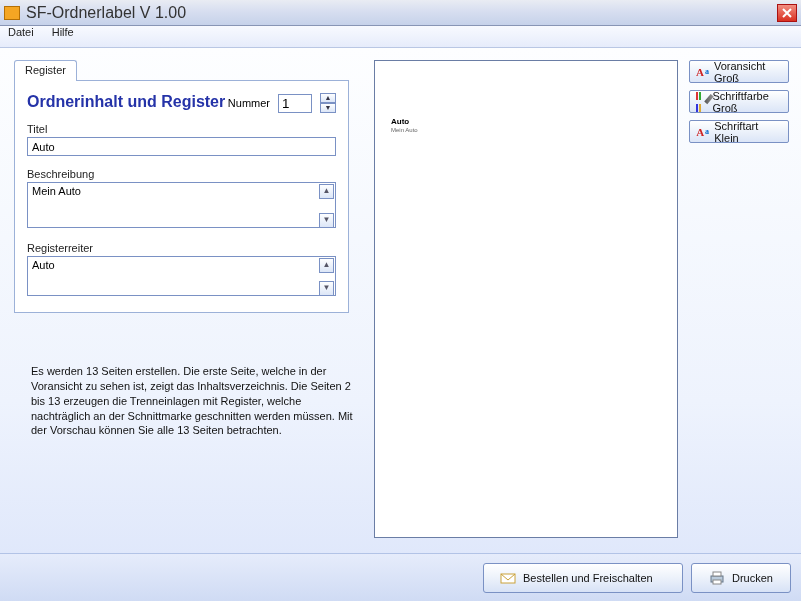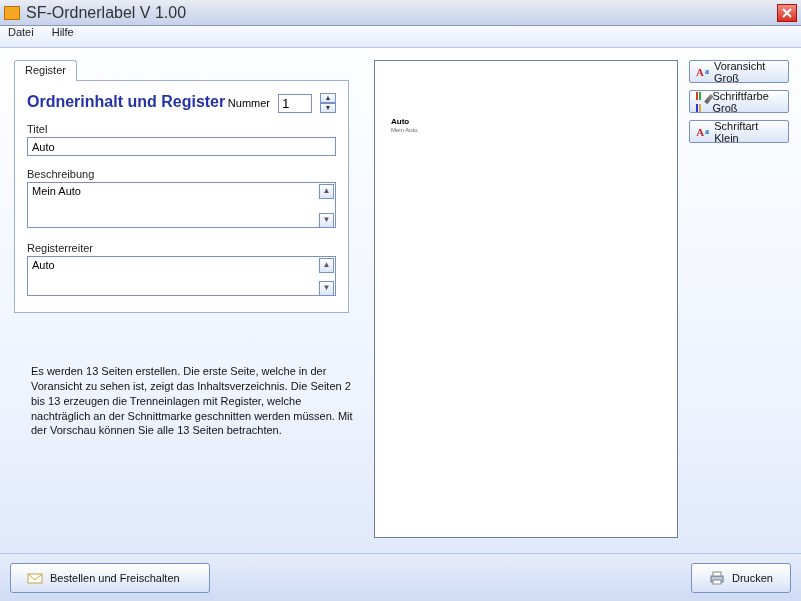--- a/index.html
+++ b/index.html
@@ -52,21 +52,21 @@
   .rbtn { height:23px; border:1px solid #7a91c4; background:linear-gradient(to bottom,#ffffff,#eef3fb 45%,#dbe5f7); border-radius:2px; display:flex; align-items:center; padding:0 6px; gap:5px; color:#111; cursor:default; }
   .ico { width:14px; height:12px; display:flex; align-items:center; justify-content:center; font-family:serif; font-weight:bold; }
   .ico-aa { font-size:10px; }
   .ico-aa .bigA { color:#c22; font-size:11px; }
   .ico-aa .smlA { color:#06c; font-size:8px; margin-left:1px; }
   .ico-bars span { display:inline-block; width:2px; height:8px; margin-right:1px; }
   .b1{background:#d33}.b2{background:#3a3}.b3{background:#33d}.b4{background:#da3}
   .pen { width:6px; height:10px; background:linear-gradient(45deg,#555,#999); transform:rotate(40deg); position:relative; top:-3px; left:3px; }
 
   
-  .bottombar { height:48px; background:linear-gradient(to bottom,#e6ecfb,#cfdbf4); border-top:1px solid #b2c3e6; display:flex; align-items:center; justify-content:space-between; padding:0 10px; gap:8px; }
+  .bottombar { height:48px; background:linear-gradient(to bottom,#e6ecfb,#cfdbf4); border-top:1px solid #b2c3e6; display:flex; align-items:center; justify-content:flex-end; padding:0 10px; gap:8px; }
   .bbtn { height:30px; border:1px solid #7a91c4; background:linear-gradient(to bottom,#ffffff,#eef3fb 45%,#d7e2f6); border-radius:3px; display:flex; align-items:center; justify-content:center; padding:0 12px; gap:7px; color:#111; cursor:default; }
   .bbtn.wide { width:200px; justify-content:flex-start; padding-left:16px; }
   .bbtn.med  { width:100px; }
   .bbtn.med2 { width:100px; }
 
   .ic-envelope, .ic-mag, .ic-printer { width:16px; height:14px; display:inline-block; }
   .ic-envelope svg, .ic-mag svg, .ic-printer svg { width:16px; height:14px; }
 </style>
 </head>
 <body>

